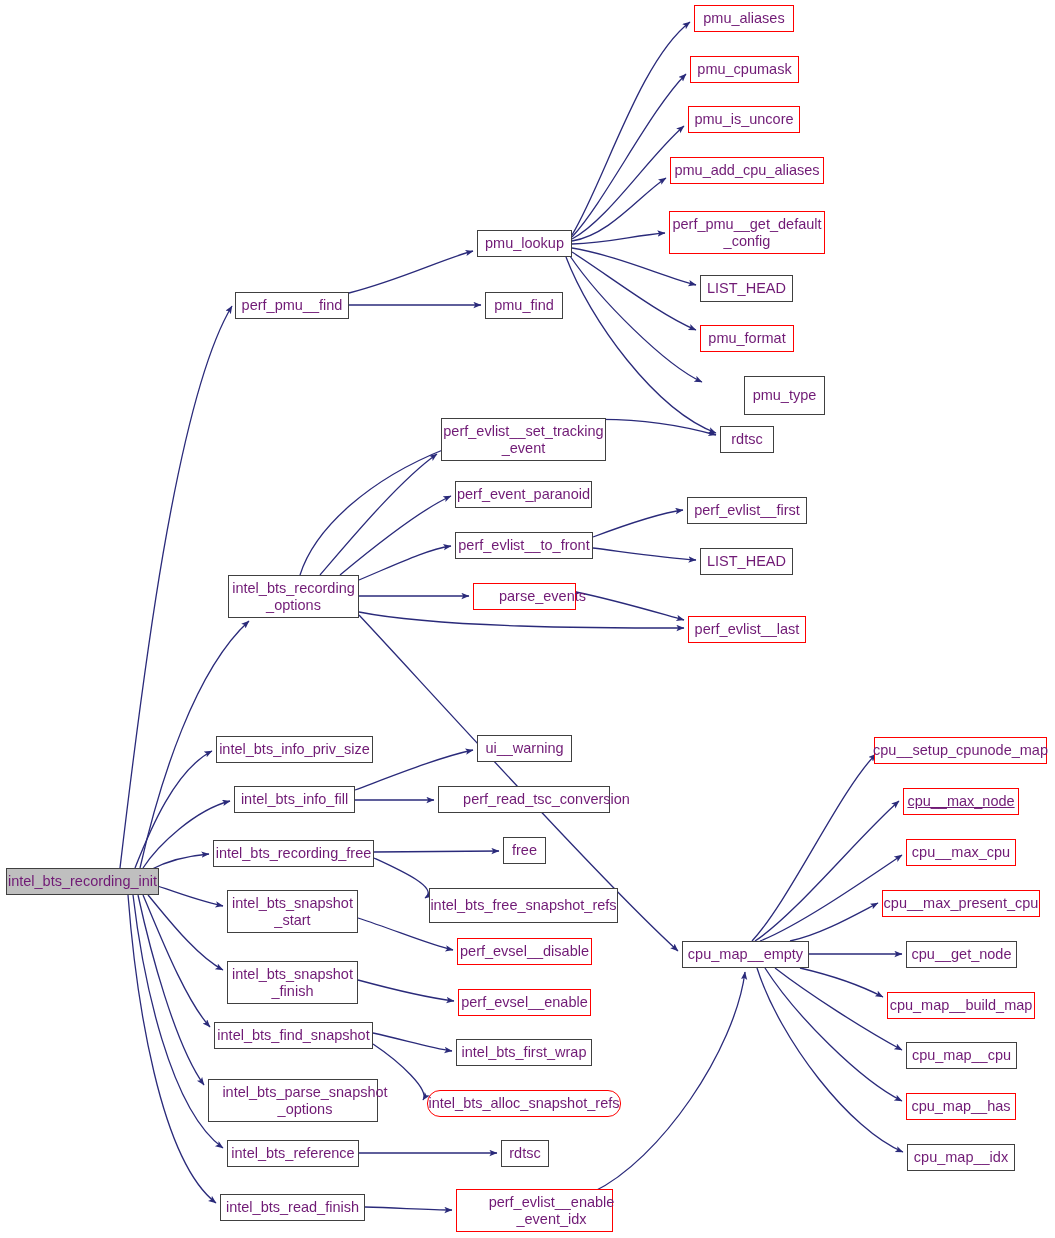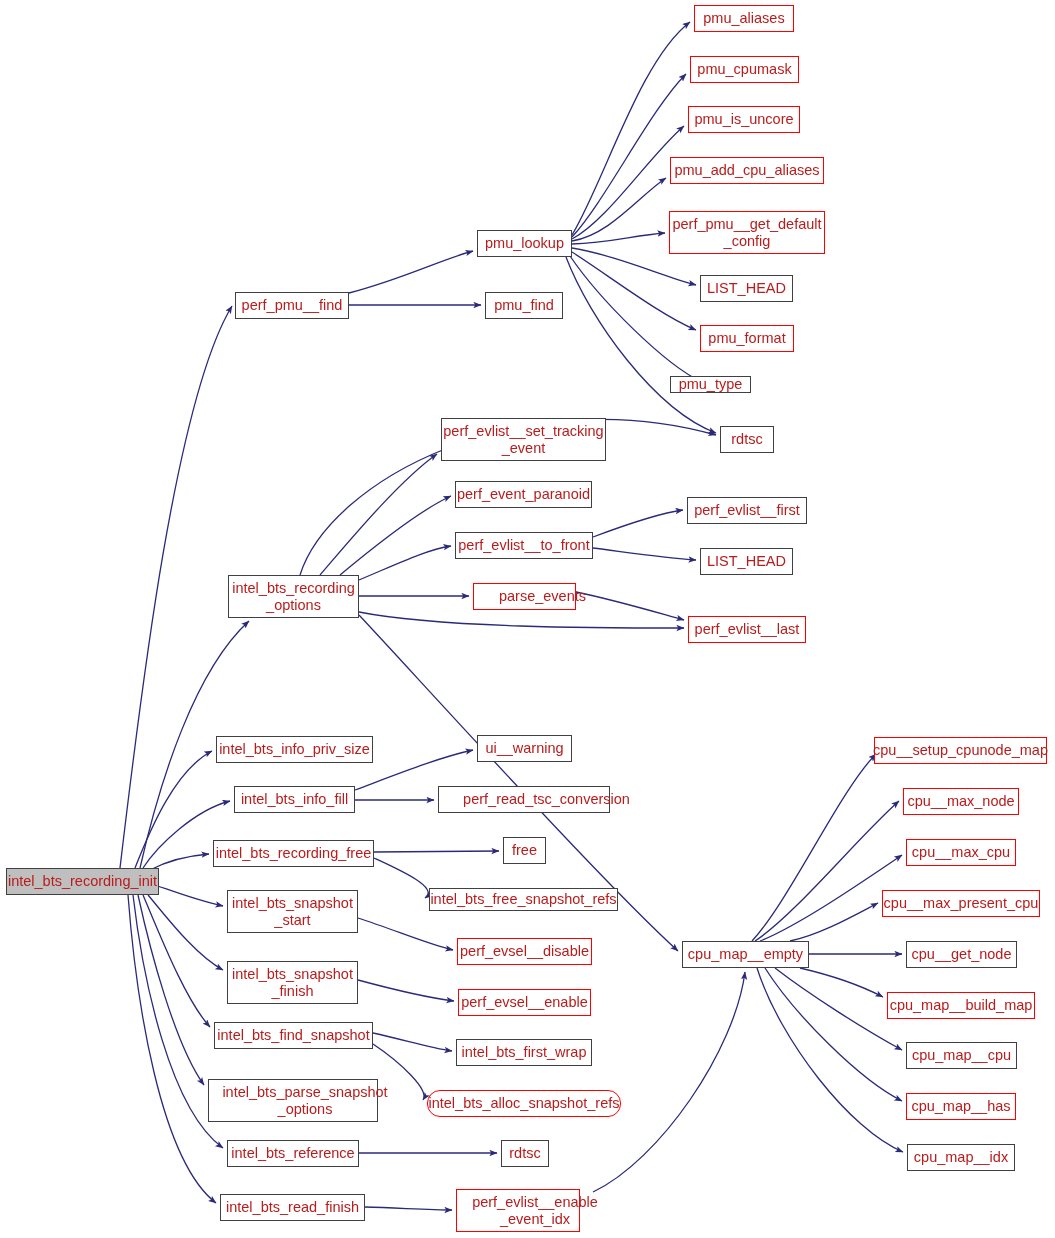--- a/index.html
+++ b/index.html
@@ -8,21 +8,21 @@
   #edges{position:absolute;left:0;top:0;width:1055px;height:1238px;}
   .node{
     position:absolute;
     box-sizing:border-box;
     display:flex;
     align-items:center;
     justify-content:center;
     text-align:center;
     background:#ffffff;
     border:1px solid #404040;
-    color:#b91c1c;
+    color:#701a75;
     font-size:14.5px;
     line-height:1.12;
     white-space:pre;
     letter-spacing:0px;
   }
   .node.red{border:1px solid #ff0000;}
   .node.root{background:#bfbfbf;border:1px solid #404040;}
 </style>
 </head>
 <body>
@@ -91,21 +91,21 @@
   </svg>
   <div id="node-layer">
       <div class="node red" style="left: 694px; top: 5px; width: 100px; height: 27px;">pmu_aliases</div>
       <div class="node red" style="left: 690px; top: 56px; width: 109px; height: 27px;">pmu_cpumask</div>
       <div class="node red" style="left: 688px; top: 106px; width: 112px; height: 27px;">pmu_is_uncore</div>
       <div class="node red" style="left: 670px; top: 157px; width: 154px; height: 27px;">pmu_add_cpu_aliases</div>
       <div class="node red" style="left: 669px; top: 211px; width: 156px; height: 43px;">perf_pmu__get_default
 _config</div>
       <div class="node" style="left: 700px; top: 275px; width: 93px; height: 27px;">LIST_HEAD</div>
       <div class="node red" style="left: 700px; top: 325px; width: 94px; height: 27px;">pmu_format</div>
-      <div class="node" style="left: 670px; top: 376px; width: 81px; height: 17px;">pmu_type</div>
+      <div class="node" style="left: 744px; top: 376px; width: 81px; height: 39px;">pmu_type</div>
       <div class="node" style="left: 720px; top: 426px; width: 54px; height: 27px;">rdtsc</div>
       <div class="node" style="left: 477px; top: 230px; width: 95px; height: 27px;">pmu_lookup</div>
       <div class="node" style="left: 235px; top: 292px; width: 114px; height: 27px;">perf_pmu__find</div>
       <div class="node" style="left: 485px; top: 292px; width: 78px; height: 27px;">pmu_find</div>
       <div class="node" style="left: 441px; top: 418px; width: 165px; height: 43px;">perf_evlist__set_tracking
 _event</div>
       <div class="node" style="left: 455px; top: 481px; width: 137px; height: 27px;">perf_event_paranoid</div>
       <div class="node" style="left: 455px; top: 532px; width: 138px; height: 27px;">perf_evlist__to_front</div>
       <div class="node red" style="left: 473px; top: 583px; width: 103px; height: 27px; padding-left: 36px;">parse_events</div>
       <div class="node" style="left: 687px; top: 497px; width: 120px; height: 27px;">perf_evlist__first</div>
@@ -122,31 +122,31 @@
 _finish</div>
       <div class="node" style="left: 214px; top: 1022px; width: 159px; height: 27px;">intel_bts_find_snapshot</div>
       <div class="node" style="left: 208px; top: 1079px; width: 170px; height: 43px; padding-left: 24px;">intel_bts_parse_snapshot
 _options</div>
       <div class="node" style="left: 227px; top: 1140px; width: 132px; height: 27px;">intel_bts_reference</div>
       <div class="node" style="left: 220px; top: 1194px; width: 145px; height: 27px;">intel_bts_read_finish</div>
       <div class="node root" style="left: 6px; top: 868px; width: 153px; height: 27px;">intel_bts_recording_init</div>
       <div class="node" style="left: 477px; top: 735px; width: 95px; height: 27px;">ui__warning</div>
       <div class="node" style="left: 438px; top: 786px; width: 172px; height: 27px; padding-left: 45px;">perf_read_tsc_conversion</div>
       <div class="node" style="left: 503px; top: 837px; width: 43px; height: 27px;">free</div>
-      <div class="node" style="left: 429px; top: 888px; width: 189px; height: 23px;">intel_bts_free_snapshot_refs</div>
+      <div class="node" style="left: 429px; top: 888px; width: 189px; height: 35px;">intel_bts_free_snapshot_refs</div>
       <div class="node red" style="left: 457px; top: 938px; width: 135px; height: 27px;">perf_evsel__disable</div>
       <div class="node red" style="left: 458px; top: 989px; width: 133px; height: 27px;">perf_evsel__enable</div>
       <div class="node" style="left: 456px; top: 1039px; width: 136px; height: 27px;">intel_bts_first_wrap</div>
       <div class="node red" style="left: 427px; top: 1090px; width: 194px; height: 27px; border-radius: 13px;">intel_bts_alloc_snapshot_refs</div>
       <div class="node" style="left: 501px; top: 1140px; width: 48px; height: 27px;">rdtsc</div>
-      <div class="node red" style="left: 456px; top: 1189px; width: 124px; height: 43px; padding-left: 34px;">perf_evlist__enable
+      <div class="node red" style="left: 456px; top: 1189px; width: 157px; height: 43px; padding-left: 34px;">perf_evlist__enable
 _event_idx</div>
       <div class="node" style="left: 682px; top: 941px; width: 127px; height: 27px;">cpu_map__empty</div>
       <div class="node red" style="left: 874px; top: 737px; width: 173px; height: 27px;">cpu__setup_cpunode_map</div>
-      <div class="node red" style="left: 903px; top: 788px; width: 116px; height: 27px;">cpu__max_node</div>
+      <div class="node red" style="left: 903px; top: 788px; width: 116px; height: 27px; text-decoration: underline;">cpu__max_node</div>
       <div class="node red" style="left: 906px; top: 839px; width: 110px; height: 27px;">cpu__max_cpu</div>
       <div class="node red" style="left: 882px; top: 890px; width: 158px; height: 27px;">cpu__max_present_cpu</div>
       <div class="node" style="left: 906px; top: 941px; width: 111px; height: 27px;">cpu__get_node</div>
       <div class="node red" style="left: 887px; top: 992px; width: 148px; height: 27px;">cpu_map__build_map</div>
       <div class="node" style="left: 906px; top: 1042px; width: 111px; height: 27px;">cpu_map__cpu</div>
       <div class="node red" style="left: 906px; top: 1093px; width: 110px; height: 27px;">cpu_map__has</div>
       <div class="node" style="left: 907px; top: 1144px; width: 108px; height: 27px;">cpu_map__idx</div>
     </div>
 </div>
 

